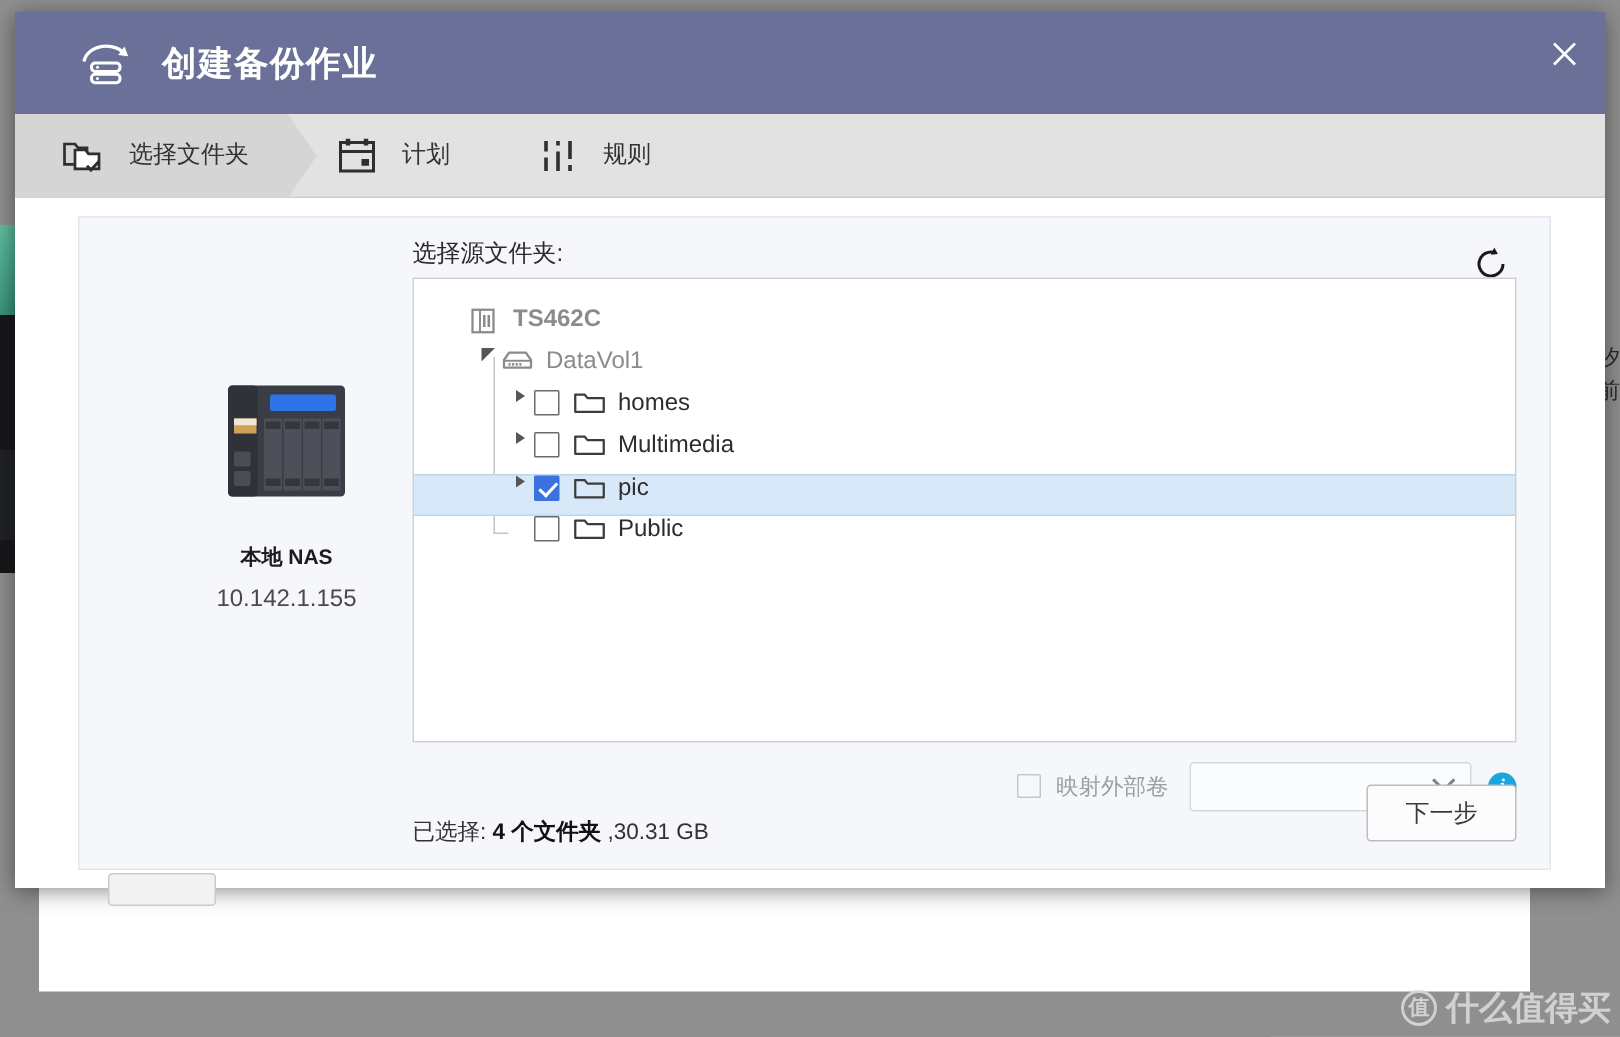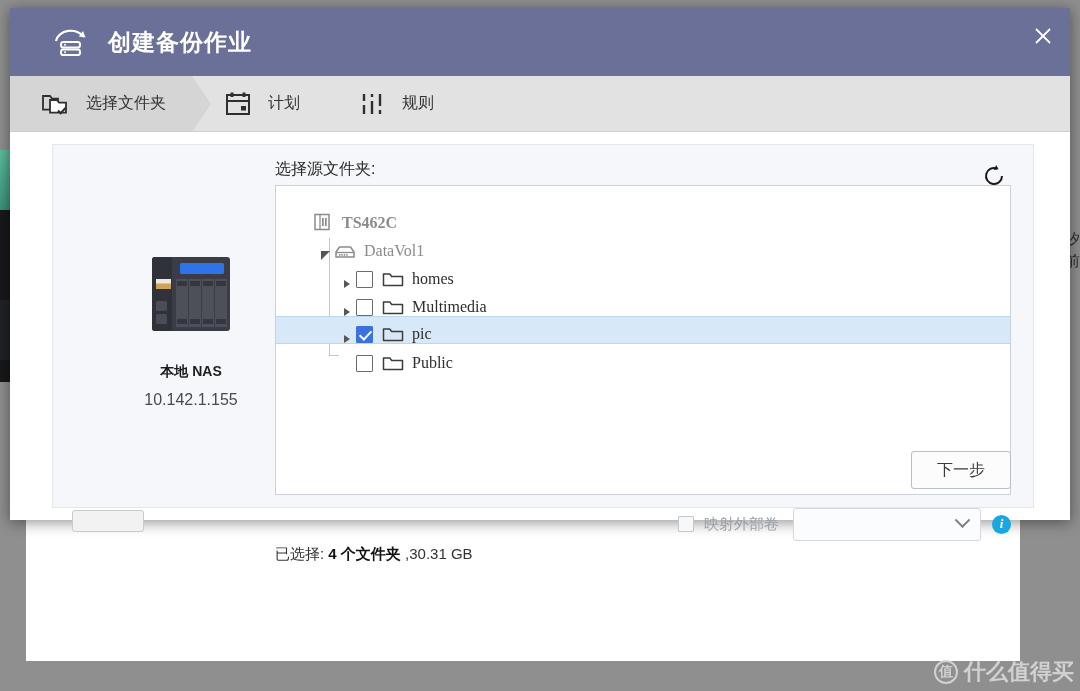--- a/index.html
+++ b/index.html
@@ -28,21 +28,21 @@
     font-size: 15px; line-height: 22px; color: #2b2b2b;
     white-space: nowrap; overflow: hidden; direction: rtl;
   }
   .bg-white-sheet {
     position: absolute; left: 26px; top: 150px; right: 60px; bottom: 30px;
     background: #ffffff;
   }
 
   
   #dialog {
-    position: absolute; left: 10px; top: 8px; width: 1060px; height: 512px;
+    position: absolute; left: 10px; top: 8px; width: 1060px; height: 584px;
     background: #f4f6fa;
     box-shadow: 0 2px 14px rgba(0,0,0,.45);
     display: flex; flex-direction: column;
   }
 
   
   .titlebar {
     height: 68px; background: #6b7099; position: relative;
     display: flex; align-items: center; padding-left: 40px; flex: 0 0 68px;
   }
@@ -120,23 +120,22 @@
     position: absolute; left: 222px; top: 14px;
     font-size: 16px; color: #2a2a2a;
   }
   .tree-box {
     position: absolute; left: 222px; top: 40px; right: 22px; height: 310px;
     background: #ffffff; border: 1px solid #ccd1d9; overflow: hidden;
   }
   .tree-inner { padding: 18px 0 0 0; }
 
   .tnode {
-    display: flex; align-items: flex-end; height: 28px; position: relative;
+    display: flex; align-items: flex-start; height: 28px; position: relative;
     padding-left: 18px;
-    font-family: Liberation Serif, serif;
   }
   .tnode.selected { background: #d7e9f9; border-top:1px solid #b9d7ef; border-bottom:1px solid #b9d7ef; }
   .tnode.indent1 { padding-left: 40px; }
   .tnode.indent2 { padding-left: 62px; }
 
   .tw { width: 18px; flex: 0 0 18px; display:flex; align-items:center; justify-content:center; }
   .arrow-right {
     width: 0; height: 0; border-left: 6px solid #565656;
     border-top: 4.5px solid transparent; border-bottom: 4.5px solid transparent;
   }

